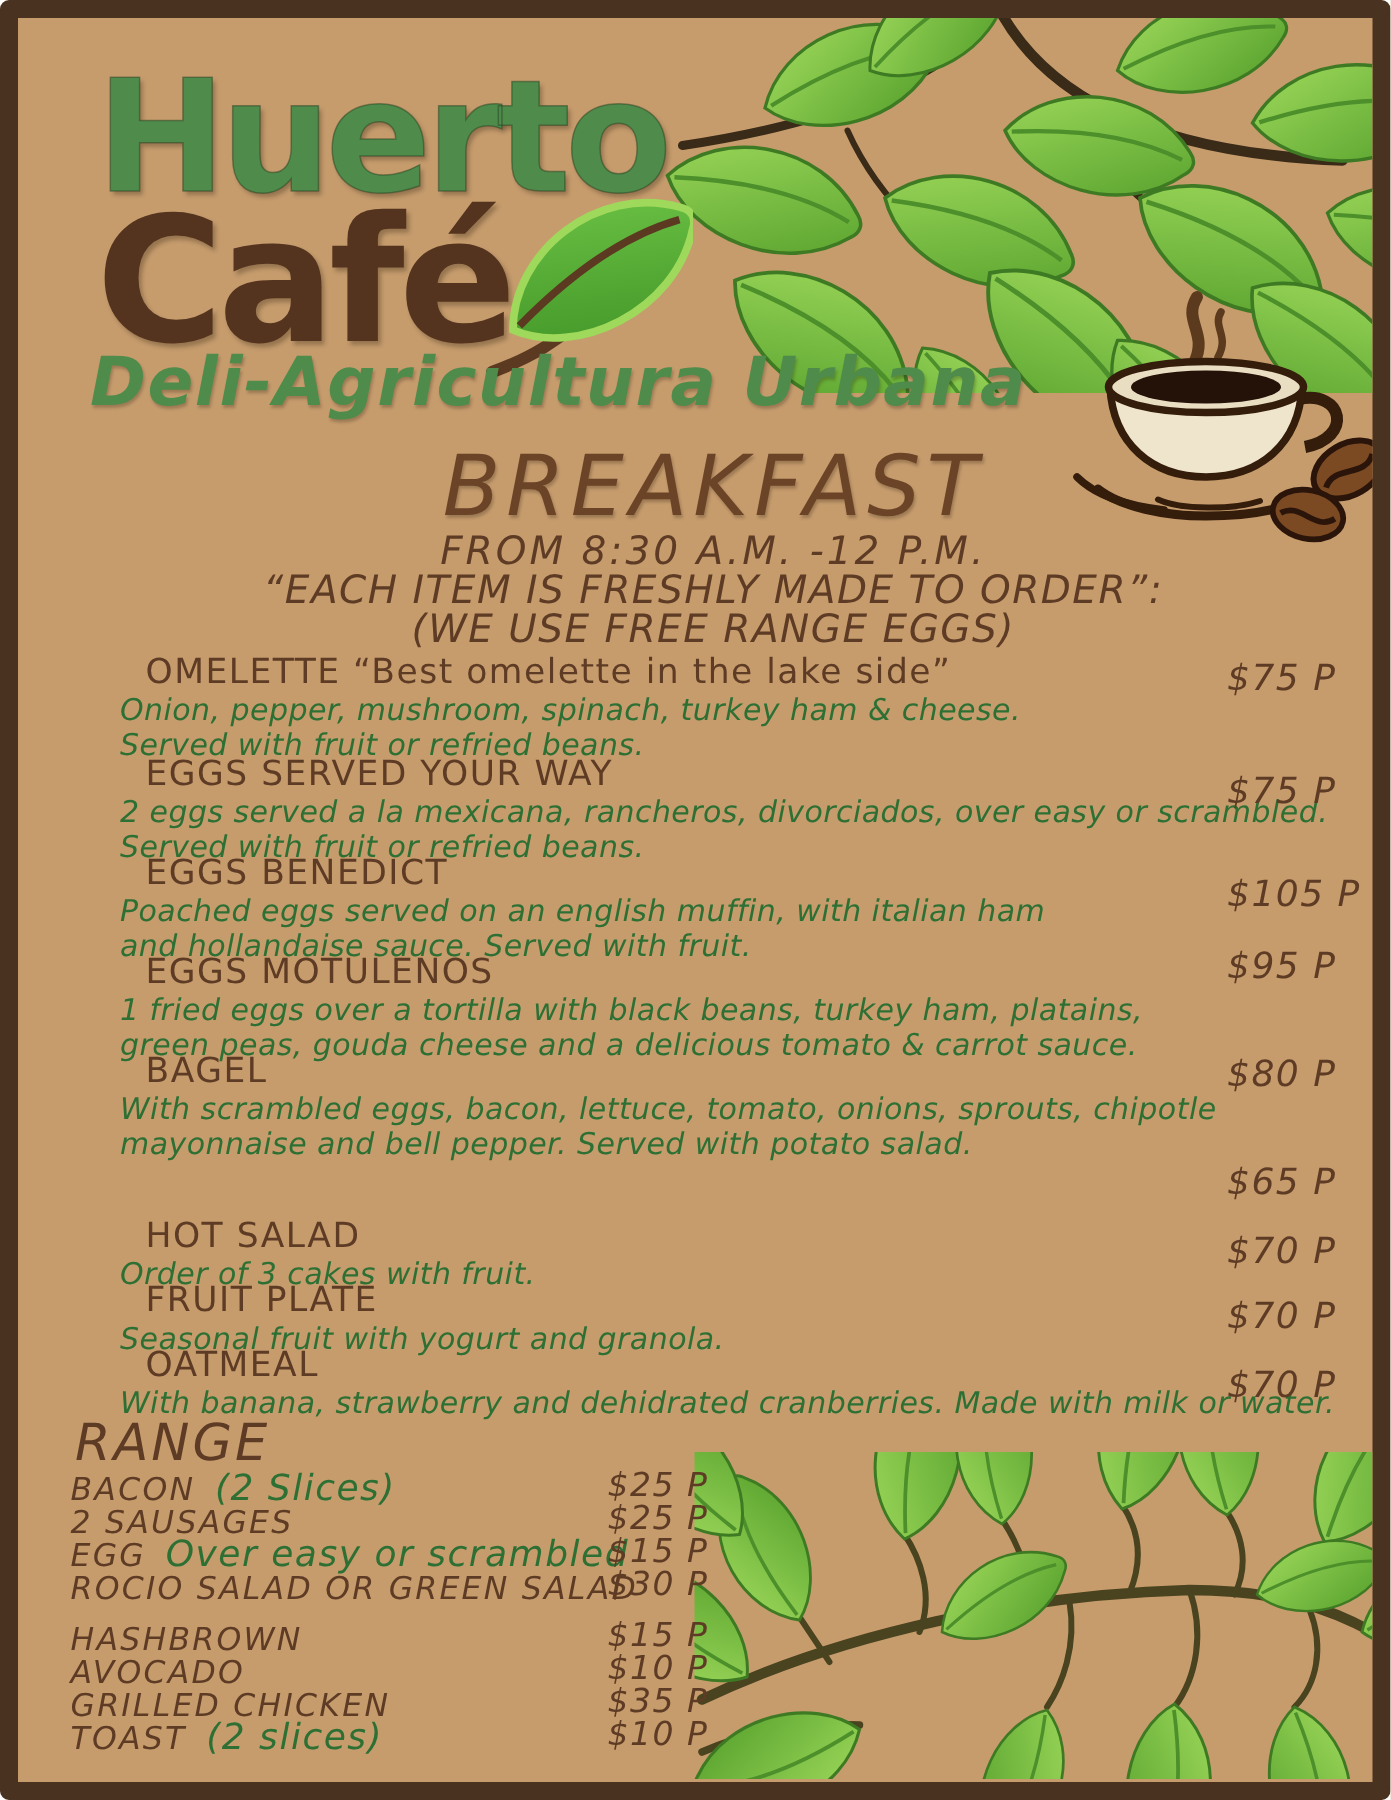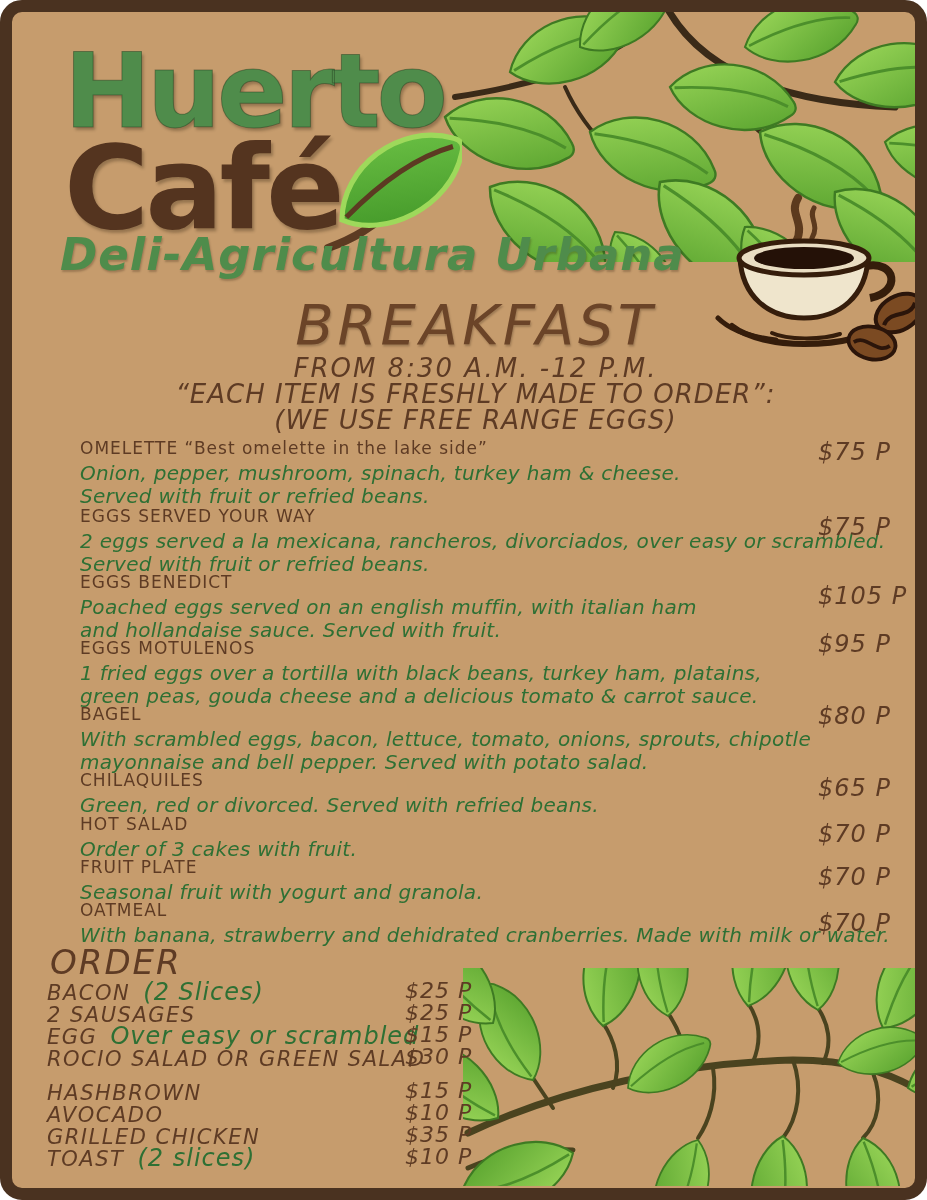--- a/index.html
+++ b/index.html
@@ -12,21 +12,21 @@
     --title-brown:#6B4428;
   }
   *{margin:0;padding:0;box-sizing:border-box;}
   html,body{background:#fff;}
   body{font-family:"DejaVu Sans",sans-serif;}
   .page{
     position:relative;
     width:927px;height:1200px;
     background:var(--bg);
     border:12px solid var(--border);
-    border-radius:22px;
+    border-radius:6px;
     overflow:hidden;
   }
   
   .logo-word1{
     position:absolute;left:52px;top:18px;
     font-size:104px;font-weight:bold;letter-spacing:-4px;
     color:var(--logo-green);
     text-shadow:2px 3px 3px rgba(40,25,10,0.30);
     -webkit-text-stroke:1px rgba(35,60,30,0.45);
     white-space:nowrap;
@@ -49,21 +49,21 @@
   
   .hdr{position:absolute;left:0;width:927px;text-align:center;color:var(--brown);
        font-style:italic;white-space:nowrap;}
   .hdr-title{top:280px;font-size:56px;letter-spacing:4px;color:var(--title-brown);
              text-shadow:1px 2px 2px rgba(40,25,10,0.25);}
   .hdr-hours{top:341px;font-size:26px;letter-spacing:2px;}
   .hdr-note1{top:367px;font-size:26px;letter-spacing:1px;}
   .hdr-note2{top:393px;font-size:26px;letter-spacing:1px;}
   
   .menu-item{position:absolute;left:68px;white-space:nowrap;}
-  .item-name{font-size:17px;color:var(--brown);letter-spacing:1px;line-height:27px;}
+  .item-name{font-size:23px;color:var(--brown);letter-spacing:1px;line-height:27px;margin-left:17px;}
   .item-desc{font-size:20px;font-style:italic;color:var(--green);line-height:23px;letter-spacing:0.3px;}
   .price{
     position:absolute;left:806px;
     font-size:24px;font-style:italic;color:var(--brown);letter-spacing:1px;
     white-space:nowrap;
   }
   
   .extras-title{
     position:absolute;left:38px;top:930px;
     font-size:34px;font-style:italic;color:var(--brown);letter-spacing:2px;
@@ -227,45 +227,41 @@
   </div>
   <div class="price" style="top:618px">$95 P</div>
 
   <div class="menu-item" style="top:689px">
     <div class="item-name">BAGEL</div>
     <div class="item-desc">With scrambled eggs, bacon, lettuce, tomato, onions, sprouts, chipotle</div>
     <div class="item-desc">mayonnaise and bell pepper. Served with potato salad.</div>
   </div>
   <div class="price" style="top:690px">$80 P</div>
 
-  <div class="menu-item" style="top:755px">
-    <div class="item-name">CHILAQUILES</div>
-    <div class="item-desc">Green, red or divorced. Served with refried beans.</div>
-  </div>
   <div class="price" style="top:762px">$65 P</div>
 
   <div class="menu-item" style="top:799px">
     <div class="item-name">HOT SALAD</div>
     <div class="item-desc">Order of 3 cakes with fruit.</div>
   </div>
   <div class="price" style="top:808px">$70 P</div>
 
   <div class="menu-item" style="top:842px">
     <div class="item-name">FRUIT PLATE</div>
     <div class="item-desc">Seasonal fruit with yogurt and granola.</div>
   </div>
   <div class="price" style="top:851px">$70 P</div>
 
   <div class="menu-item" style="top:885px">
     <div class="item-name">OATMEAL</div>
     <div class="item-desc">With banana, strawberry and dehidrated cranberries. Made with milk or water.</div>
   </div>
   <div class="price" style="top:897px">$70 P</div>
 
-  <div class="extras-title">ORDER</div>
+  <div class="extras-title">RANGE</div>
 
   <div class="extras-row" style="top:966px">
     <span class="extras-name">BACON</span>
     <span class="extras-note">(2 Slices)</span>
     <span class="extras-price">$25 P</span>
   </div>
   <div class="extras-row" style="top:988px">
     <span class="extras-name">2 SAUSAGES</span>
     <span class="extras-note"></span>
     <span class="extras-price">$25 P</span>

